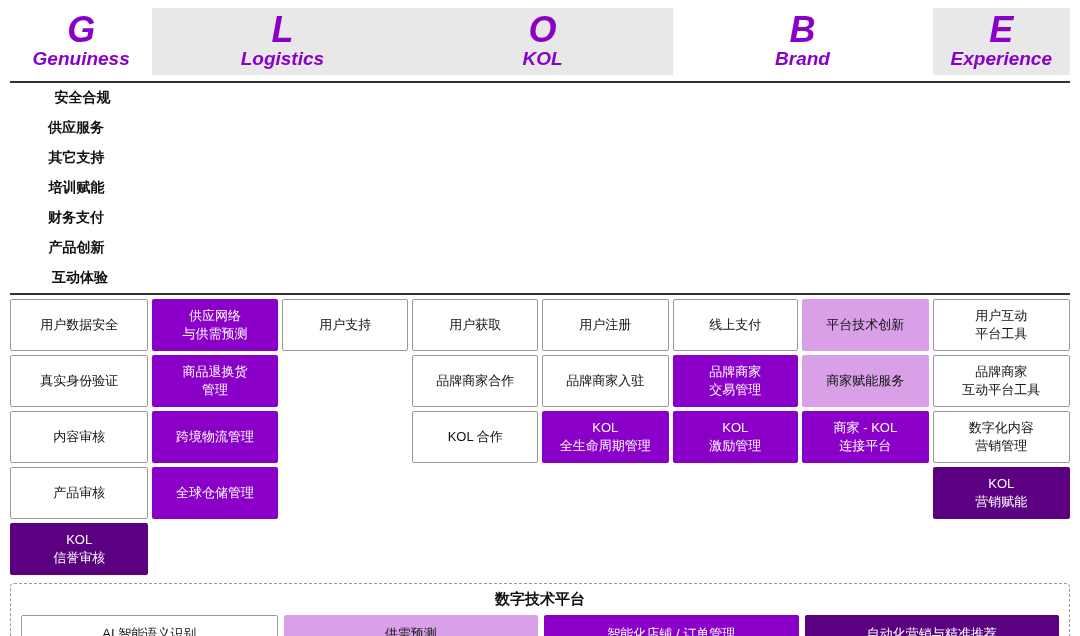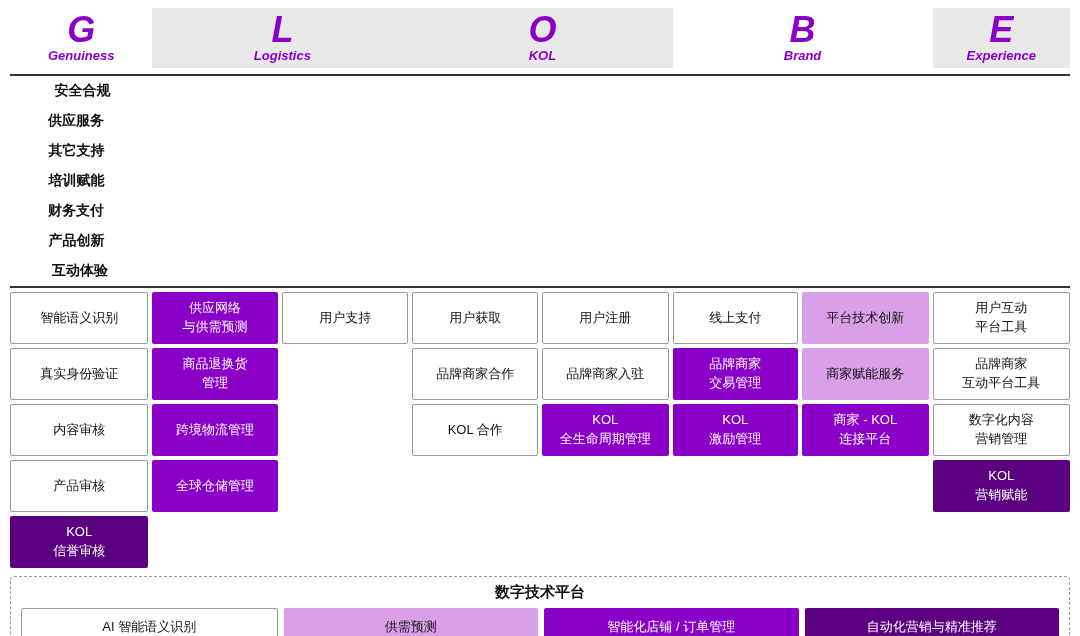--- a/index.html
+++ b/index.html
@@ -29,21 +29,21 @@
       padding: 4px 2px;
       line-height: 1.2;
     }
     .header-letter {
       font-size: 36px;
       font-weight: 900;
       font-style: italic;
       line-height: 1;
     }
     .header-subtitle {
-      font-size: 13px;
+      font-size: 19px;
       font-weight: 700;
       font-style: italic;
     }
     .header-g { color: #8B00C9; background: #fff; border: none; }
     .header-l { color: #8B00C9; background: #e8e8e8; }
     .header-o { color: #8B00C9; background: #e8e8e8; }
     .header-b { color: #8B00C9; background: #fff; }
     .header-e { color: #8B00C9; background: #e8e8e8; }
 
     .header-g { width: 145px; }
@@ -244,21 +244,21 @@
     <div class="col-header-cell col-w3">其它支持</div>
     <div class="col-header-cell col-w5">培训赋能</div>
     <div class="col-header-cell col-w6">财务支付</div>
     <div class="col-header-cell col-w7">产品创新</div>
     <div class="col-header-cell col-w8">互动体验</div>
   </div>
 
   <div class="grid-area">
 
     <div class="grid-col gcol-1" style="padding-right:4px;">
-      <div class="cell cell-white">智能语义识别</div>
+      <div class="cell cell-white">用户数据安全</div>
       <div class="cell cell-white">真实身份验证</div>
       <div class="cell cell-white">内容审核</div>
       <div class="cell cell-white">产品审核</div>
       <div class="cell cell-dark-purple">KOL<br>信誉审核</div>
     </div>
 
     <div class="grid-col gcol-2" style="padding-right:4px;">
       <div class="cell cell-purple">供应网络<br>与供需预测</div>
       <div class="cell cell-purple">商品退换货<br>管理</div>
       <div class="cell cell-purple">跨境物流管理</div>

